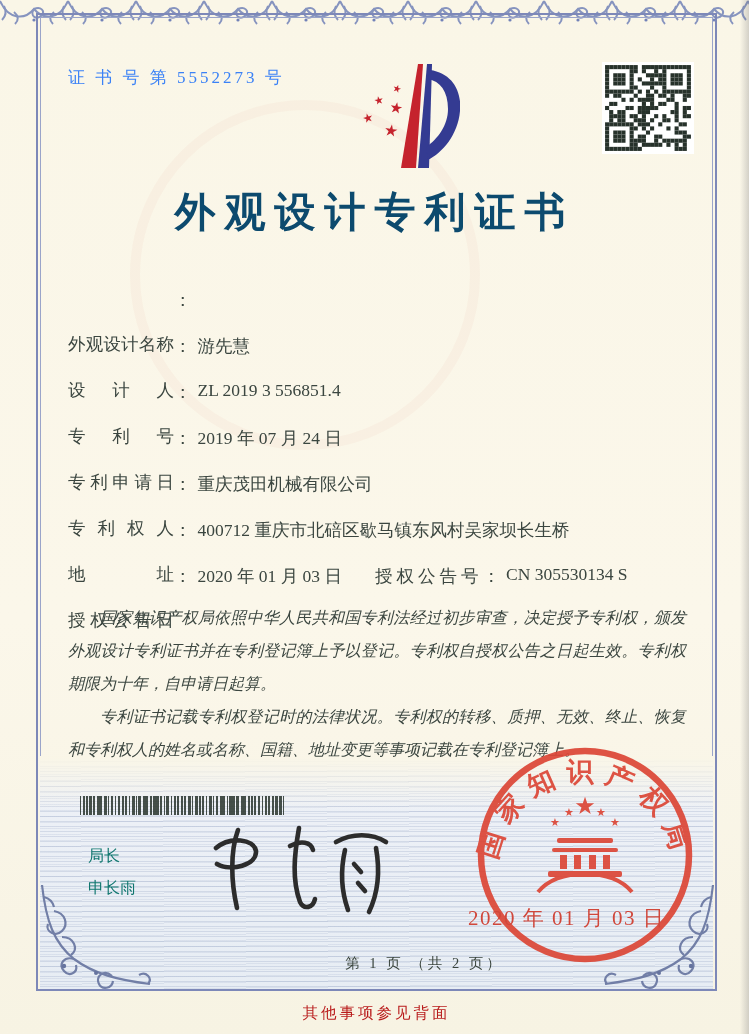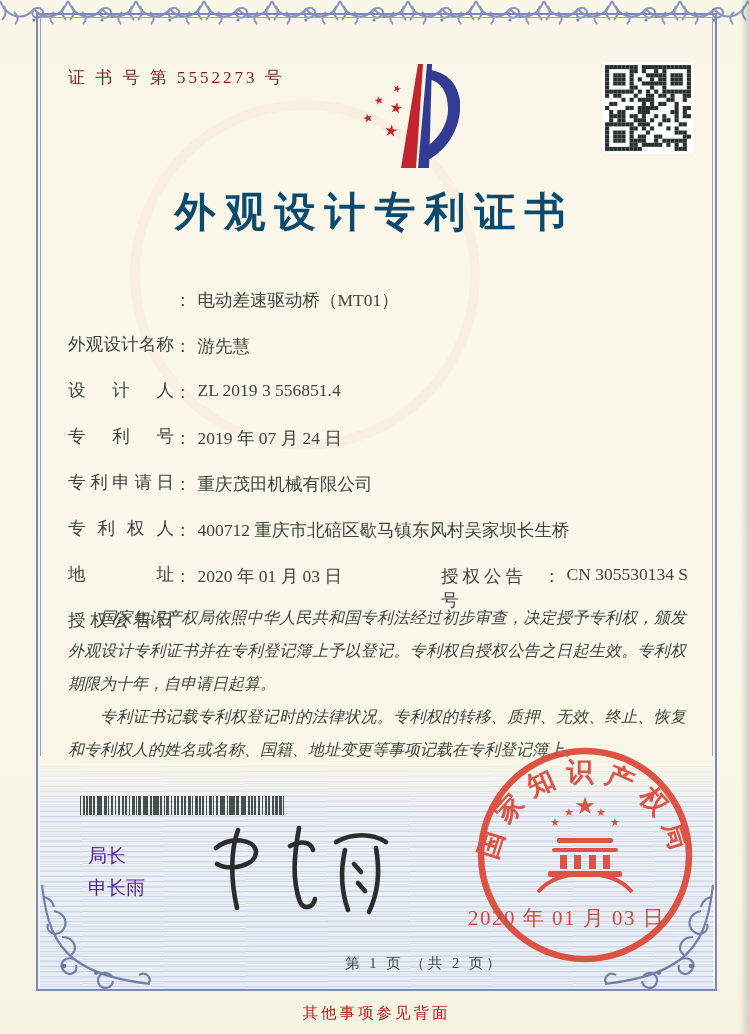--- a/index.html
+++ b/index.html
@@ -17,40 +17,40 @@
   .frame::before{content:"";position:absolute;inset:2px;border:1px solid #9aa4c9;}
   
   .watermark{left:130px;top:100px;width:330px;height:330px;border:10px solid rgba(214,140,120,0.06);border-radius:50%;}
   
   .guilloche{left:40px;top:756px;width:673px;height:233px;
     background:
       linear-gradient(180deg,#faf6e7 0px,rgba(250,246,231,0) 55px),
       repeating-linear-gradient(180deg,rgba(108,128,172,0.20) 0 1px,rgba(255,255,255,0) 1px 5px),
       repeating-linear-gradient(179.3deg,rgba(108,128,172,0.12) 0 1px,rgba(255,255,255,0) 1px 6px),
       linear-gradient(180deg,#eef1f7,#e7edf4);}
-  .cert-no{left:68px;top:66px;font-size:17px;letter-spacing:3px;color:#7f1d1d;}
+  .cert-no{left:68px;top:66px;font-size:17px;letter-spacing:3px;color:#3b82f6;}
   .qr{left:602px;top:62px;width:92px;height:92px;background:#fff;}
   .logo{left:338px;top:56px;width:122px;height:116px;}
   .title{left:0;top:185px;width:749px;text-align:center;font-size:41px;font-weight:700;letter-spacing:9px;color:#0c4a6e;}
   .fields{left:68px;top:283px;width:620px;font-size:17.5px;}
   .frow{display:flex;height:46px;align-items:flex-start;padding-top:5px;box-sizing:border-box;}
   .lbl{display:inline-block;width:106px;text-align:justify;text-align-last:justify;flex:0 0 106px;margin-top:44px;}
   .colon{flex:0 0 auto;}
   .val{margin-left:6px;white-space:nowrap;}
-  .pair2{display:flex;margin-left:66px;}
+  .pair2{display:flex;}
   .pair1{display:flex;flex:0 0 307px;}
   .lbl2{letter-spacing:4px;}
   .paras{left:68px;top:601px;width:618px;font-size:16px;line-height:33px;text-align:justify;font-style:italic;}
   .paras p{margin:0;text-indent:2em;}
   .barcode{left:80px;top:796px;width:206px;height:19px;opacity:.88;
     background:
       repeating-linear-gradient(90deg,#2f3a33 0 1.5px,transparent 1.5px 3.5px),
       repeating-linear-gradient(90deg,#2f3a33 0 1px,transparent 1px 6.5px),
       repeating-linear-gradient(90deg,transparent 0 9px,#2f3a33 9px 11px);}
-  .director{left:88px;top:840px;font-size:19px;line-height:32px;color:#4c1d95;}
+  .director{left:88px;top:840px;font-size:16px;line-height:32px;color:#0f766e;}
   .signature{left:202px;top:816px;width:196px;height:104px;}
   .seal{left:452px;top:742px;width:266px;height:234px;}
   .corner-orn{width:118px;height:108px;bottom:45px;}
   .corner-orn.right{right:32px;}
   .corner-orn.left{left:38px;transform:scaleX(-1);}
   .page-footer{left:36px;top:954px;width:681px;text-align:center;font-size:14.5px;letter-spacing:3px;color:#39443d;margin-left:48px;}
   .back-note{left:36px;top:1003px;width:681px;text-align:center;font-size:15.5px;letter-spacing:3px;color:#b91c1c;}
   .edge-shadow{right:0;top:0;width:9px;height:1034px;background:linear-gradient(90deg,rgba(0,0,0,0),rgba(110,110,115,0.28));}
   svg{display:block;}
 </style>
@@ -364,21 +364,20 @@
     <rect x="75" y="83" width="4" height="4" fill="#27322b"></rect>
     <rect x="79" y="83" width="4" height="4" fill="#27322b"></rect>
   </svg>
 
 <div class="abs title">外观设计专利证书</div>
 
 <div class="abs fields">
   <div class="frow">
     <span class="lbl">外观设计名称</span>
       <span class="colon">：</span>
-      <span class="val">电动差速驱动桥（MT01）</span>
   </div>
   <div class="frow">
     <span class="lbl">设计人</span>
       <span class="colon">：</span>
       <span class="val">游先慧</span>
   </div>
   <div class="frow">
     <span class="lbl">专利号</span>
       <span class="colon">：</span>
       <span class="val">ZL 2019 3 556851.4</span>

